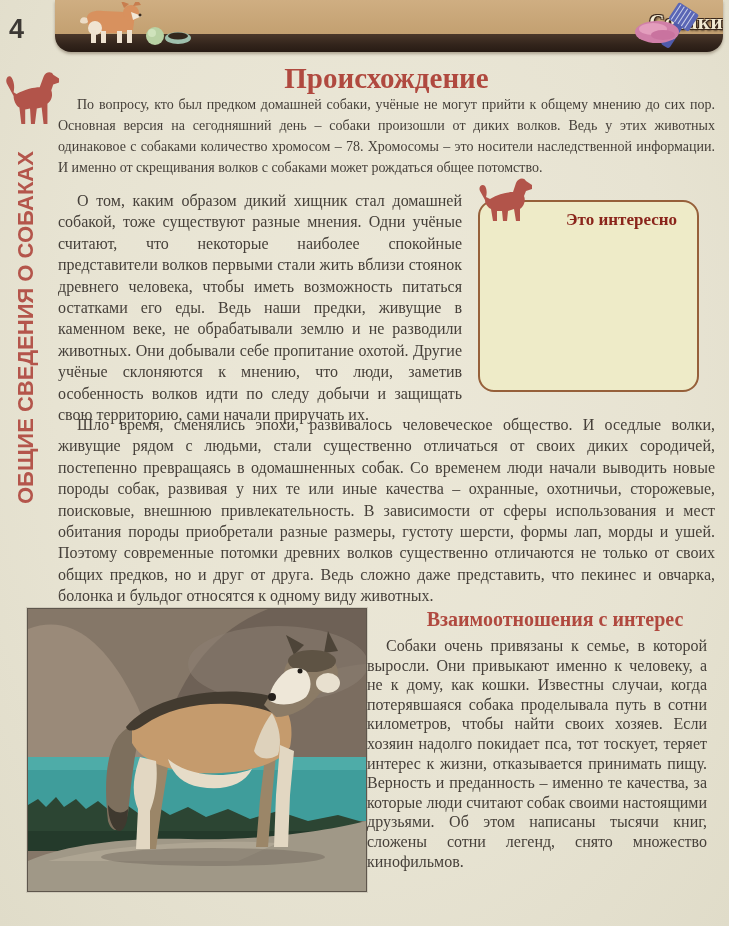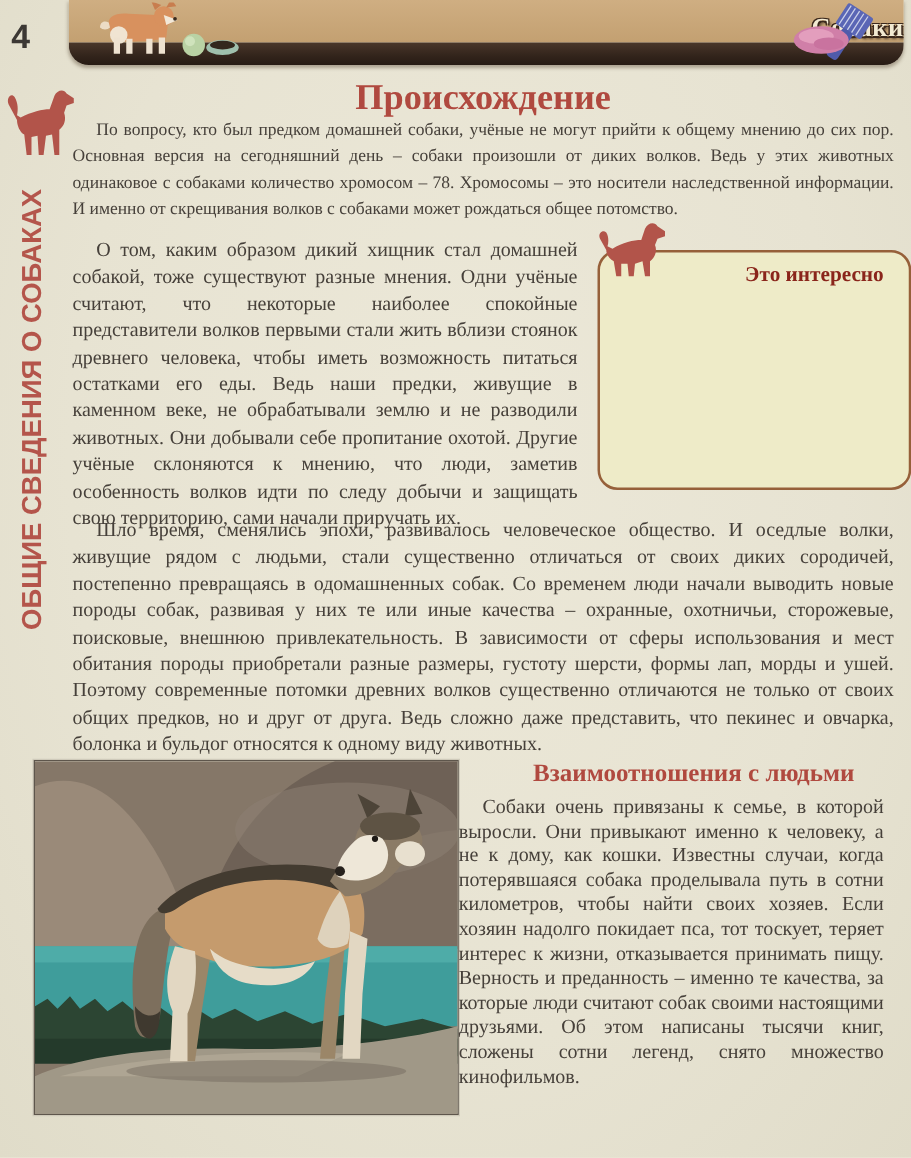--- a/index.html
+++ b/index.html
@@ -36,21 +36,21 @@
   .h-red{color:#b0493f;font-weight:bold;text-align:center;}
   .heading1{position:absolute;left:58px;top:62px;width:657px;font-size:29px;}
   .heading2{position:absolute;left:385px;top:608px;width:340px;font-size:20px;}
   .para{color:#46403a;text-align:justify;text-indent:19px;}
   .p1{position:absolute;left:58px;top:94px;width:657px;font-size:14px;line-height:21px;}
   .p2{position:absolute;left:58px;top:190px;width:404px;font-size:16px;line-height:21.4px;}
   .p3{position:absolute;left:58px;top:414px;width:657px;font-size:16px;line-height:21.4px;}
   .p4{position:absolute;left:367px;top:636px;width:340px;font-size:16px;line-height:19.6px;}
 
   
-  .fact-box{position:absolute;left:478px;top:200px;width:251px;height:192px;
+  .fact-box{position:absolute;left:478px;top:200px;width:221px;height:192px;
             background:#eeebc8;border:2.5px solid #96603a;border-radius:16px;
             box-sizing:border-box;padding:6px 12px 8px 14px;}
   .fact-title{color:#8a251b;font-weight:bold;font-size:17px;text-align:right;
               padding-right:8px;margin:2px 0 4px 0;}
   .fact-text{color:#b4554b;font-style:italic;font-size:15px;line-height:22.4px;
              text-align:justify;text-indent:14px;}
   .fact-dog{position:absolute;left:-6px;top:-32px;width:62px;height:56px;}
 
   
   .photo{position:absolute;left:27px;top:608px;width:338px;height:282px;
@@ -180,16 +180,16 @@
       <path d="M266,46 L258,26 L276,36 Z" fill="#4d4438"></path>
       <path d="M296,44 L300,22 L310,42 Z" fill="#4d4438"></path>
       <ellipse cx="284" cy="52" rx="24" ry="11" fill="#5e5344"></ellipse>
       <ellipse cx="300" cy="74" rx="12" ry="10" fill="#e8e0cf"></ellipse>
       <path d="M258,62 C246,72 240,84 242,92 C252,98 268,96 278,88 C284,80 284,70 278,62 C272,58 264,58 258,62 Z" fill="#eee7d8"></path>
       <circle cx="244" cy="88" r="4" fill="#26211c"></circle>
       <circle cx="272" cy="62" r="2.5" fill="#1e1a16"></circle>
     </svg>
   </div>
 
-  <div class="h-red heading2">Взаимоотношения с людьми</div>
+  <div class="h-red heading2">Взаимоотношения с интерес</div>
   <div class="para p4">Собаки очень привязаны к семье, в которой выросли. Они привыкают именно к человеку, а не к дому, как кошки. Известны случаи, когда потерявшаяся собака проделывала путь в сотни километров, чтобы найти своих хозяев. Если хозяин надолго покидает пса, тот тоскует, теряет интерес к жизни, отказывается принимать пищу. Верность и преданность – именно те качества, за которые люди считают собак своими настоящими друзьями. Об этом написаны тысячи книг, сложены сотни легенд, снято множество кинофильмов.</div>
 
 </div>
 
 </body></html>

